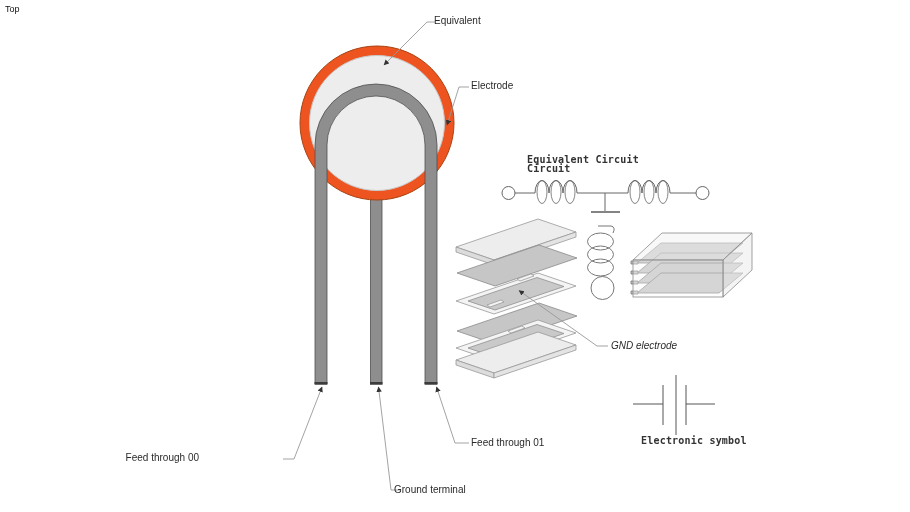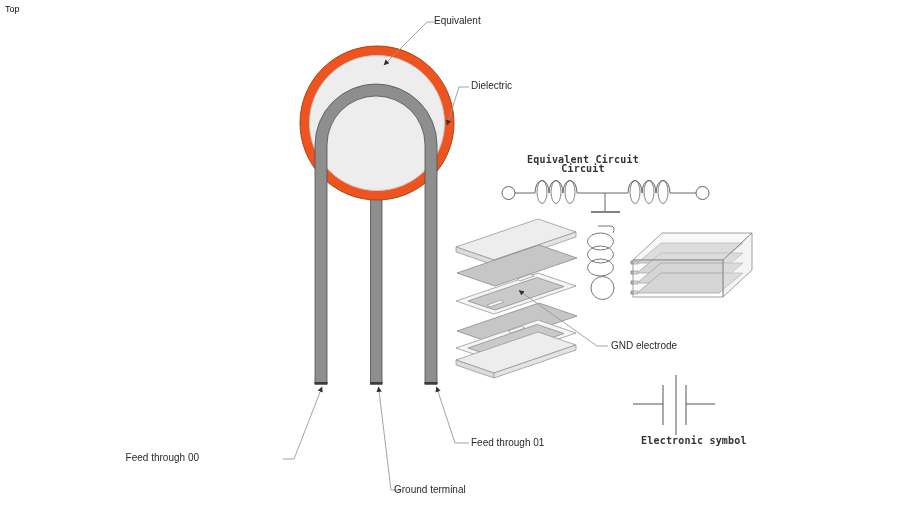--- a/index.html
+++ b/index.html
@@ -1,17 +1,17 @@
 <!DOCTYPE html>
 <html><head>
 <meta charset="utf-8">
 <style>
   html,body{margin:0;padding:0;background:#fff;}
   #stage{position:relative;width:828px;height:512px;background:#ffffff;overflow:hidden;
-         font-family:"Liberation Sans", sans-serif;text-align:center;}
+         font-family:"Liberation Sans", sans-serif;}
   #art{position:absolute;left:0;top:0;}
   .lbl{position:absolute;font-size:10px;color:#2a2a2a;white-space:nowrap;line-height:10px;}
   .lbl-sm{position:absolute;font-size:9px;color:#111;white-space:nowrap;line-height:9px;}
   .mono{position:absolute;font-family:"DejaVu Sans Mono", monospace;font-weight:bold;
         font-size:10px;line-height:8.5px;color:#333;letter-spacing:0.2px;white-space:nowrap;}
 </style>
 </head>
 <body>
 
 <div id="stage">
@@ -134,29 +134,29 @@
       <path d="M400,490 L391,490 L378.5,387" marker-end="url(#arr)"></path>
       <path d="M469,443 L455,443 L436.5,387" marker-end="url(#arr)"></path>
       <path d="M608,346 L597,346 L519,290.5" marker-end="url(#arr)"></path>
     </g>
   </svg>
 
   <div class="lbl-sm" style="left:5px;top:5px;">Top</div>
 
   <div class="lbl" style="left:434px;top:16px;">Equivalent</div>
 
-  <div class="lbl" style="left:471px;top:81px;">Dielectric</div>
+  <div class="lbl" style="left:471px;top:81px;">Electrode</div>
 
   <div class="lbl" style="right:629px;top:453px;">Feed through 00</div>
 
   <div class="lbl" style="left:394px;top:485px;">Ground terminal</div>
 
   <div class="lbl" style="left:471px;top:438px;">Feed through 01</div>
 
-  <div class="lbl" style="left:611px;top:341px;">GND electrode</div>
+  <div class="lbl" style="left:611px;top:341px;font-style:italic;">GND electrode</div>
 
   <div class="mono" style="left:527px;top:156px;">
     <div>Equivalent Circuit</div>
     <div>Circuit</div>
   </div>
 
   <div class="mono" style="left:641px;top:437px;">Electronic symbol</div>
 
 </div>
 

